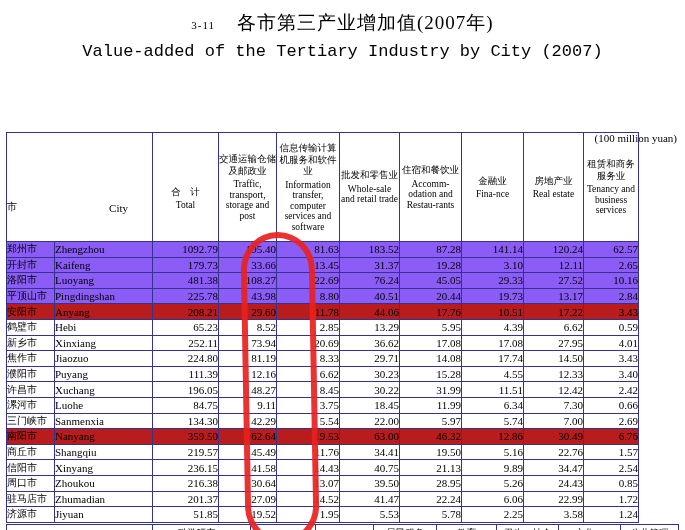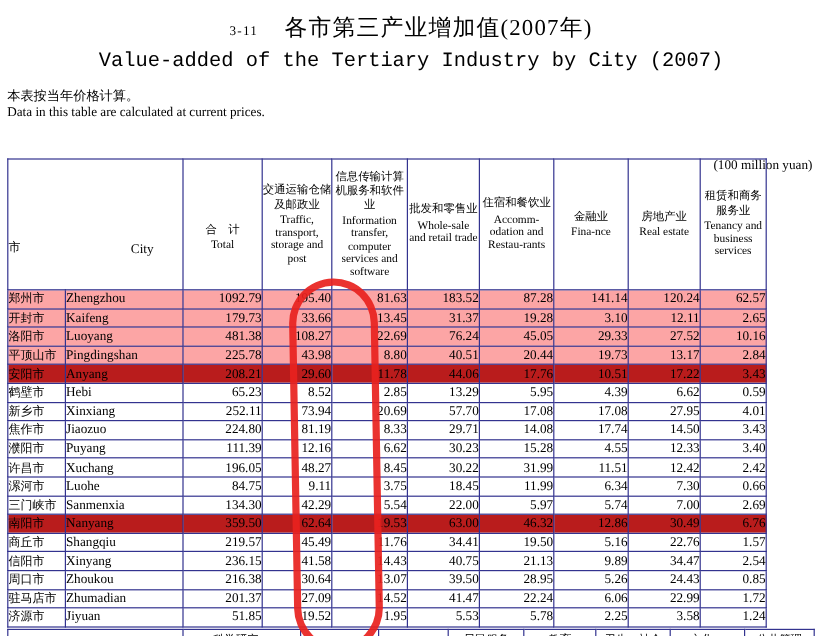--- a/index.html
+++ b/index.html
@@ -91,21 +91,21 @@
     padding-left:2px;
     white-space:nowrap;
   }
   .num{
     text-align:right;
     padding-right:4px;
     font-family:"Liberation Serif", serif;
     font-size:11px;
     white-space:nowrap;
   }
-  .lav{background:#fca5a5;}
+  .lav{background:#8b5cf6;}
   .grn{background:#b91c1c;}
   .white{background:#ffffff;}
 
   .bottom-strip{
     position:absolute;
     left:6px;
     top:514px;
     width:673px;
     font-size:9.5px;
     font-family:"DejaVu Sans", sans-serif;
@@ -130,24 +130,20 @@
 </head>
 <body>
 
 <div class="page">
 
   <div class="title-cn">
     <span class="num">3-11</span><span>各市第三产业增加值(2007年)</span>
   </div>
   <div class="title-en">Value-added of the Tertiary Industry by City (2007)</div>
 
-  <div class="note">
-    <div class="cn">本表按当年价格计算。</div>
-    <div class="en">Data in this table are calculated at current prices.</div>
-  </div>
   <div class="unit-right">(100 million yuan)</div>
 
   <table class="main">
     <colgroup>
       <col style="width:48px">
       <col style="width:98px">
       <col style="width:66px">
       <col style="width:58px">
       <col style="width:63px">
       <col style="width:60px">
@@ -272,21 +268,21 @@
           <td class="num white">4.39</td>
           <td class="num white">6.62</td>
           <td class="num white">0.59</td>
         </tr>
         <tr class="row">
           <td class="c-cn white">新乡市</td>
           <td class="c-en white">Xinxiang</td>
           <td class="num white">252.11</td>
           <td class="num white">73.94</td>
           <td class="num white">20.69</td>
-          <td class="num white">57.70</td>
+          <td class="num white">36.62</td>
           <td class="num white">17.08</td>
           <td class="num white">17.08</td>
           <td class="num white">27.95</td>
           <td class="num white">4.01</td>
         </tr>
         <tr class="row">
           <td class="c-cn white">焦作市</td>
           <td class="c-en white">Jiaozuo</td>
           <td class="num white">224.80</td>
           <td class="num white">81.19</td>

